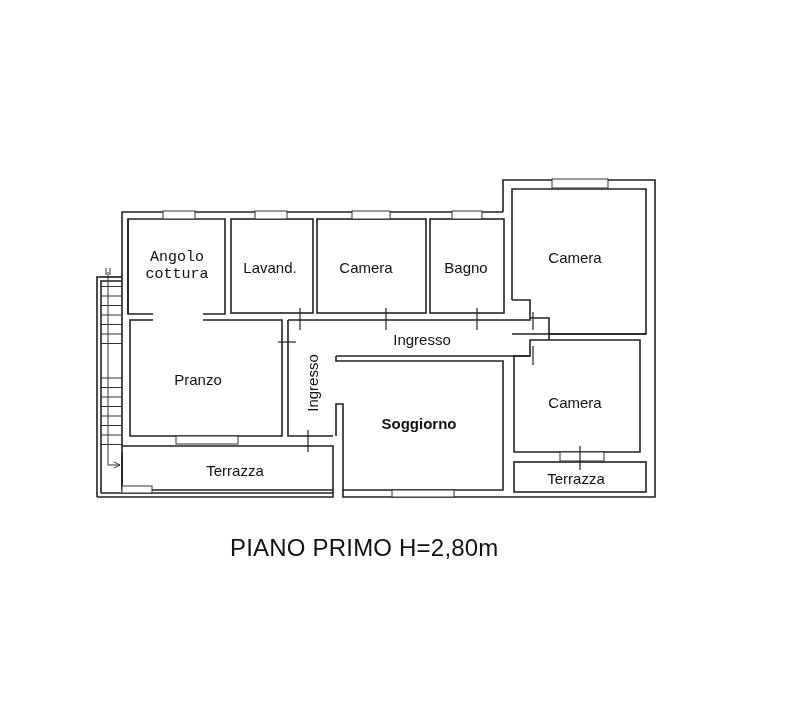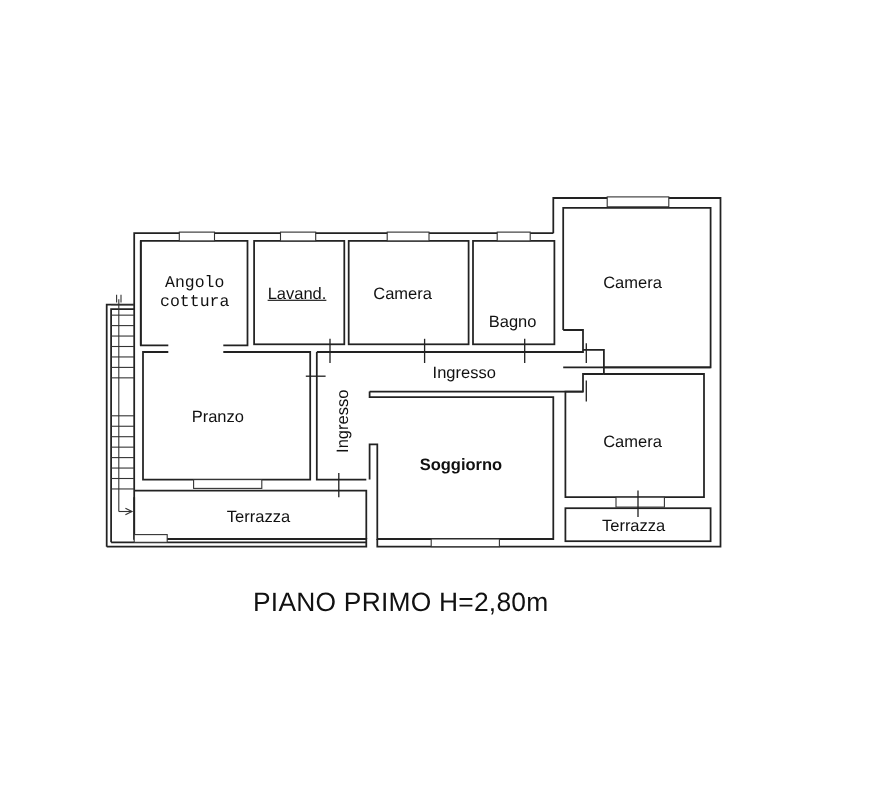--- a/index.html
+++ b/index.html
@@ -106,23 +106,23 @@
         <line x1="101" x2="122" y1="435" y2="435" class="thin"></line>
         <line x1="101" x2="122" y1="444.5" y2="444.5" class="thin"></line>
       </g>
   </g>
 </svg>
 
 <div class="lbl" style="left:177px; top:266px;font-family:Liberation Mono, monospace;">
   <div>Angolo</div>
   <div>cottura</div>
 </div>
-<div class="lbl" style="left:270px; top:267px;text-decoration:underline;">Lavand.</div>
+<div class="lbl" style="left:270px; top:267px;">Lavand.</div>
 <div class="lbl" style="left:366px; top:267px;">Camera</div>
-<div class="lbl" style="left:466px; top:267px;margin-top:26px;">Bagno</div>
+<div class="lbl" style="left:466px; top:267px;">Bagno</div>
 <div class="lbl" style="left:575px; top:257px;">Camera</div>
 <div class="lbl" style="left:422px; top:339px;">Ingresso</div>
 <div class="lbl" style="left:198px; top:379px;">Pranzo</div>
 <div class="lbl vert" style="left:312px; top:383px;">Ingresso</div>
 <div class="lbl" style="left:419px; top:423px;font-weight:bold;">Soggiorno</div>
 <div class="lbl" style="left:575px; top:402px;">Camera</div>
 <div class="lbl" style="left:235px; top:470px;">Terrazza</div>
 <div class="lbl" style="left:576px; top:478px;">Terrazza</div>
 
 <div class="title">PIANO PRIMO H=2,80m</div>

